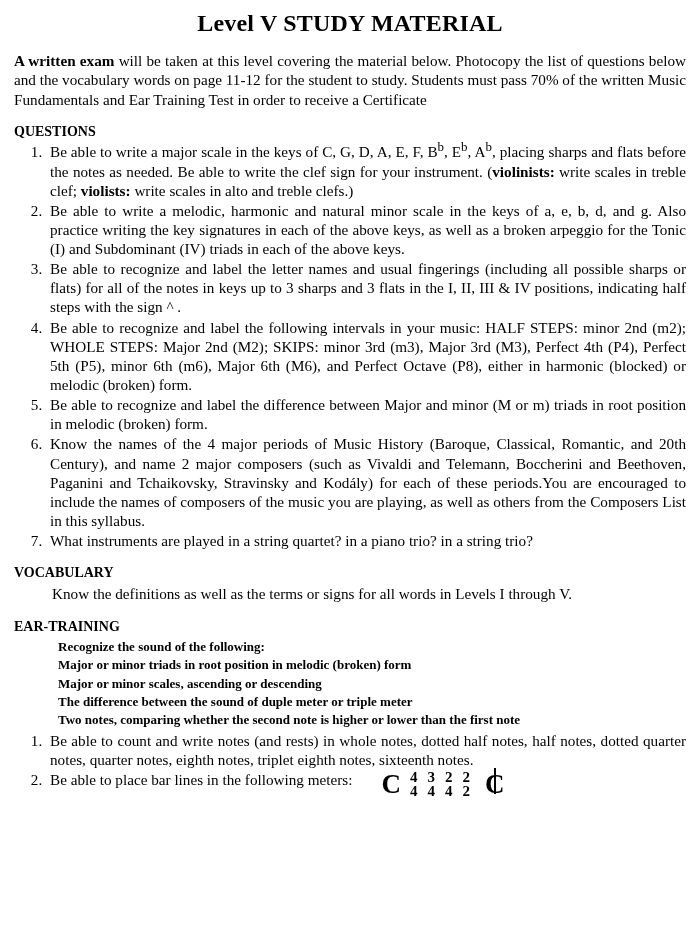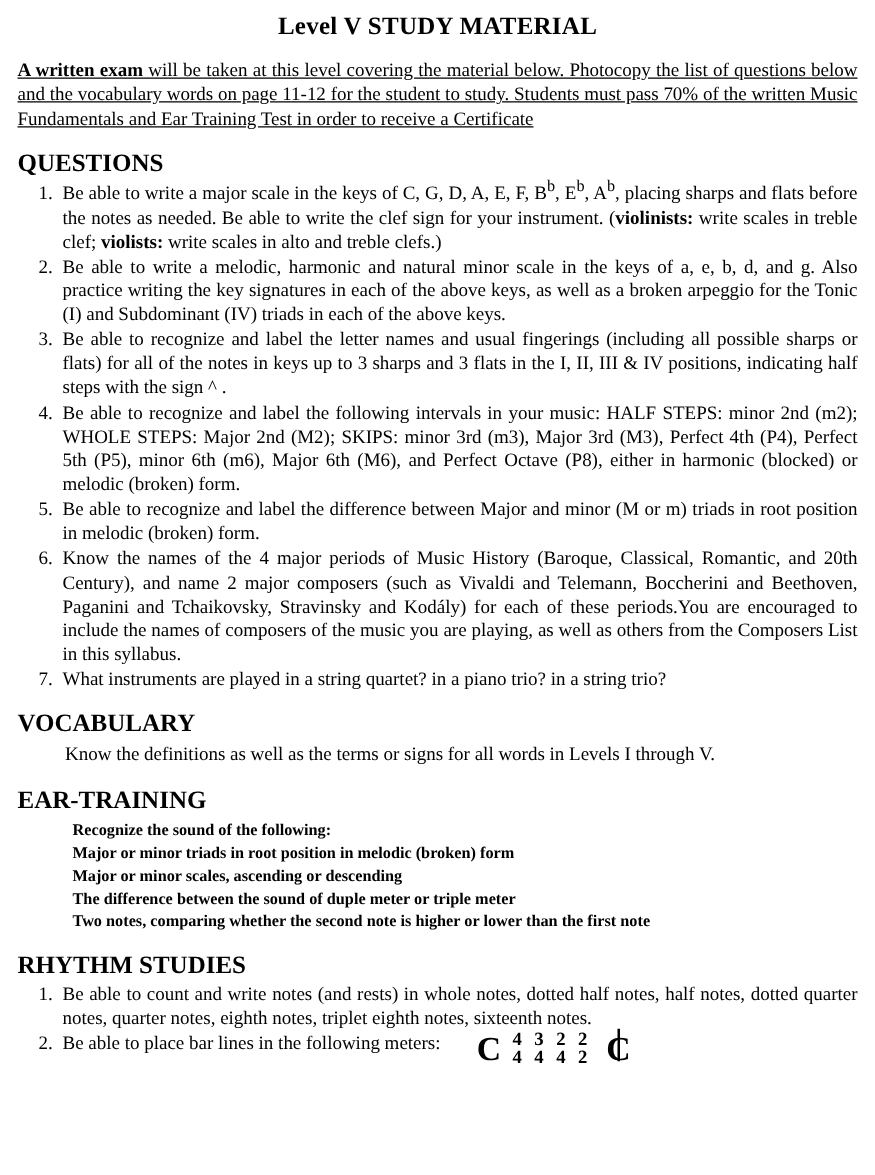--- a/index.html
+++ b/index.html
@@ -16,36 +16,35 @@
   }
   .page {
     position: relative;
     width: 700px;
     height: 940px;
     padding: 0;
     box-sizing: border-box;
   }
   .title {
     text-align: center;
-    font-size: 20px;
+    font-size: 24px;
     font-weight: bold;
     margin: 10px 0 0 0;
     letter-spacing: 0.2px;
   }
   .intro {
     margin: 14px 14px 0 14px;
     font-size: 15.2px;
     line-height: 1.28;
     text-align: justify;
-    text-decoration: underline;
   }
   .intro b { font-weight: bold; }
   .section-head {
     margin: 15px 0 0 14px;
-    font-size: 20px;
+    font-size: 14px;
     font-weight: bold;
   }
   ol.qlist {
     margin: 2px 14px 0 14px;
     padding-left: 32px;
     font-size: 15.2px;
     line-height: 1.26;
   }
   ol.qlist > li {
     margin-bottom: 1px;
@@ -141,21 +140,20 @@
 
   <div class="section-head">EAR-TRAINING</div>
   <div class="ear-block">
     <div>Recognize the sound of the following:</div>
     <div>Major or minor triads in root position in melodic (broken) form</div>
     <div>Major or minor scales, ascending or descending</div>
     <div>The difference between the sound of duple meter or triple meter</div>
     <div>Two notes, comparing whether the second note is higher or lower than the first note</div>
   </div>
 
-  <div class="section-head">RHYTHM STUDIES</div>
   <ol class="qlist">
     <li>Be able to count and write notes (and rests) in whole notes, dotted half notes, half notes, dotted quarter notes, quarter notes, eighth notes, triplet eighth notes, sixteenth notes.</li>
     <li>
       <span class="meter-row">
         <span>Be able to place bar lines in the following meters:</span>
         <span class="meter-sigs">
           <span class="csym">C</span>
           <span class="frac">
             <span>4</span>
             <span>4</span>

